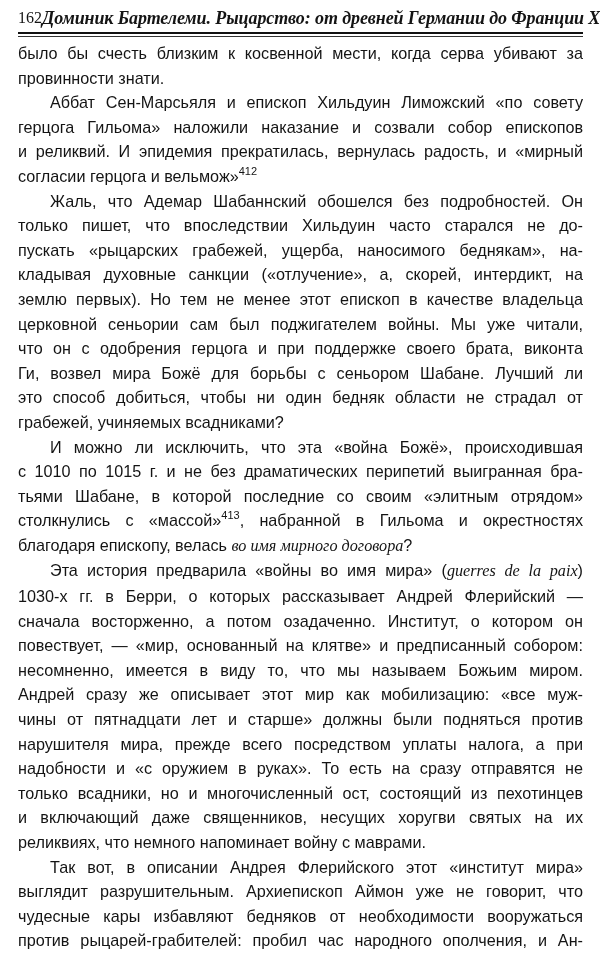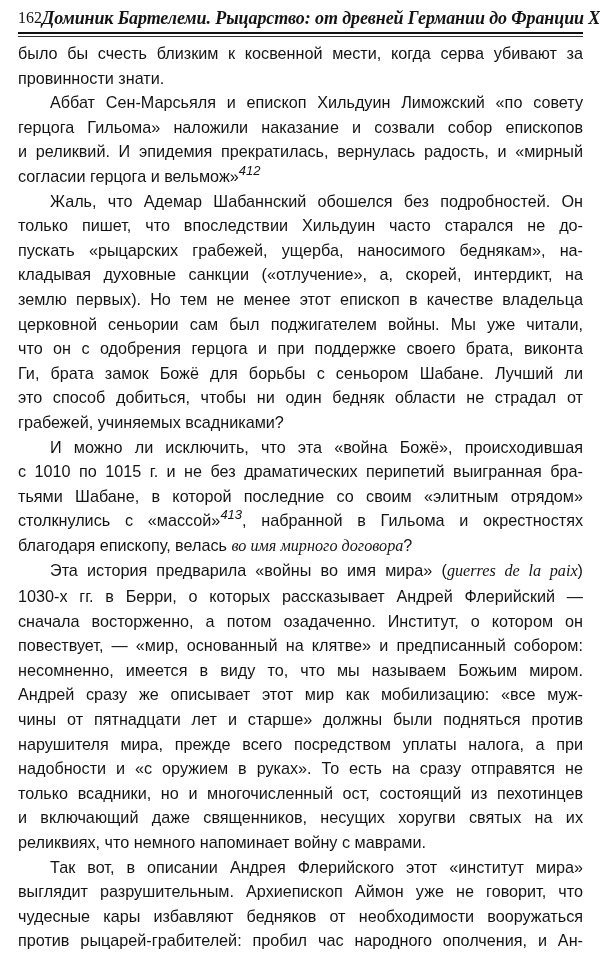--- a/index.html
+++ b/index.html
@@ -8,21 +8,21 @@
   .header { display: flex; align-items: center; height: 20px; font-family: "Liberation Serif", serif; }
   .page-num { font-size: 16px; width: 70px; }
   .running-title { font-size: 18px; font-style: italic; font-weight: bold; flex: 1; text-align: right; letter-spacing: -0.1px; white-space: nowrap; }
   .rule-thick { height: 2px; background: #111; margin-top: 4px; }
   .rule-thin { height: 1px; background: #333; margin-top: 2px; }
   .body-text { margin-top: 4px; font-family: "Liberation Sans Narrow", "Liberation Sans", sans-serif; font-size: 16.2px; line-height: 24.6px; text-align: justify; }
   .body-text p { margin: 0; }
   .line { display: block; text-align: justify; text-align-last: justify; white-space: nowrap; overflow: hidden; transform-origin: left; }
   .line.last { text-align-last: left; }
   .indent { padding-left: 32px; }
-  sup { font-size: 13px; line-height: 0; vertical-align: 7px; font-style: italic; }
+  sup { font-size: 11px; line-height: 0; vertical-align: 7px; }
   em { font-style: italic; font-family: "Liberation Serif", serif; margin-top: 18px; }
 </style>
 </head>
 <body>
 
 <div class="page">
   <div class="header">
     <span class="page-num">162</span>
     <span class="running-title">Доминик Бартелеми. Рыцарство: от древней Германии до Франции XII в.</span>
   </div>
@@ -44,21 +44,21 @@
     </p>
 
     <p>
       <span class="line indent">Жаль, что Адемар Шабаннский обошелся без подробностей. Он</span>
       <span class="line">только пишет, что впоследствии Хильдуин часто старался не до-</span>
       <span class="line">пускать «рыцарских грабежей, ущерба, наносимого беднякам», на-</span>
       <span class="line">кладывая духовные санкции («отлучение», а, скорей, интердикт, на</span>
       <span class="line">землю первых). Но тем не менее этот епископ в качестве владельца</span>
       <span class="line">церковной сеньории сам был поджигателем войны. Мы уже читали,</span>
       <span class="line">что он с одобрения герцога и при поддержке своего брата, виконта</span>
-      <span class="line">Ги, брата замок Божё для борьбы с сеньором Шабане. Лучший ли</span>
+      <span class="line">Ги, возвел мира Божё для борьбы с сеньором Шабане. Лучший ли</span>
       <span class="line">это способ добиться, чтобы ни один бедняк области не страдал от</span>
       <span class="line last">грабежей, учиняемых всадниками?</span>
     </p>
 
     <p>
       <span class="line indent">И можно ли исключить, что эта «война Божё», происходившая</span>
       <span class="line">с 1010 по 1015 г. и не без драматических перипетий выигранная бра-</span>
       <span class="line">тьями Шабане, в которой последние со своим «элитным отрядом»</span>
       <span class="line"><span>столкнулись с «массой»</span><sup>413</sup><span>, набранной в Гильома и окрестностях</span></span>
       <span class="line last"><span>благодаря епископу, велась </span><em>во имя мирного договора</em><span>?</span></span>

